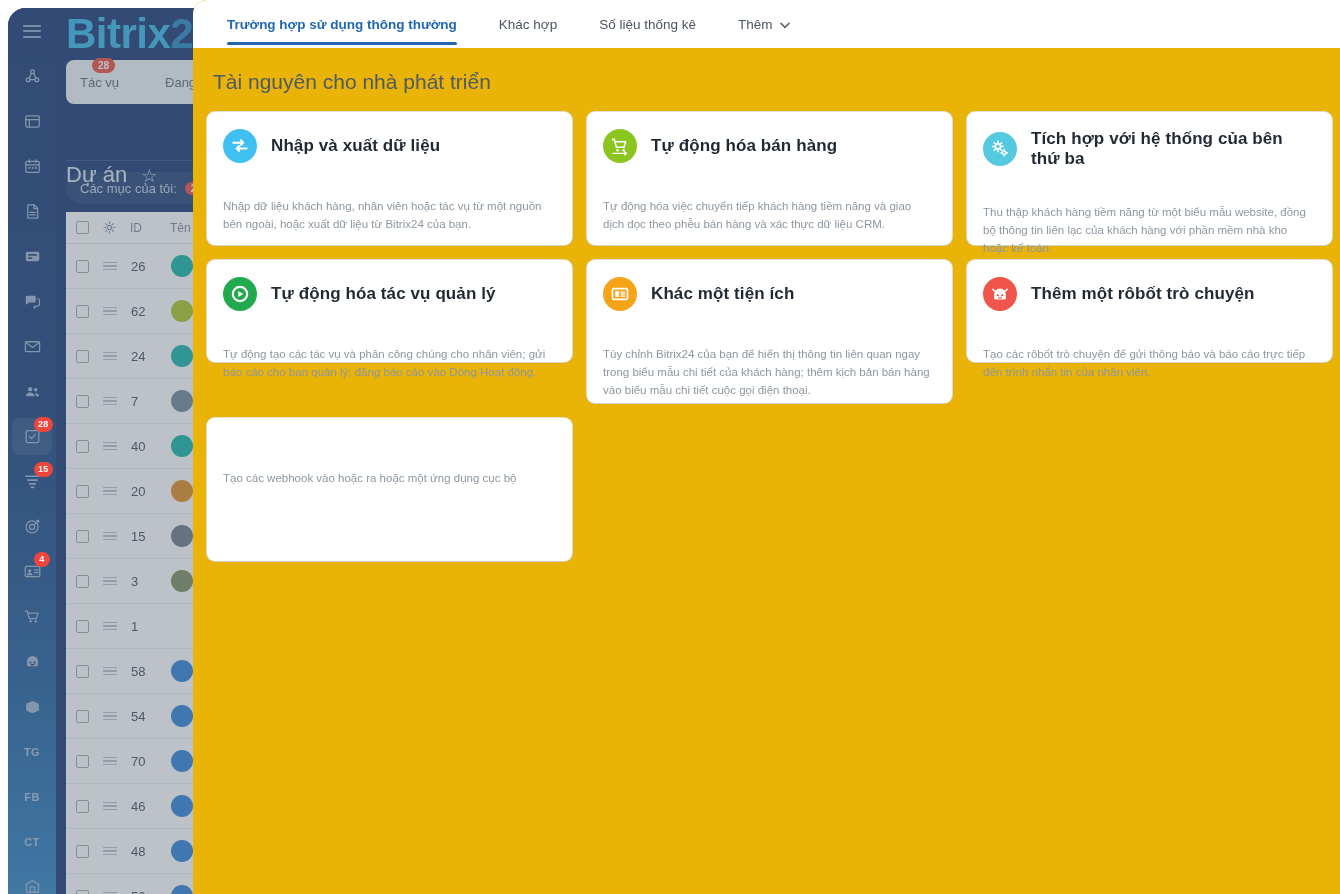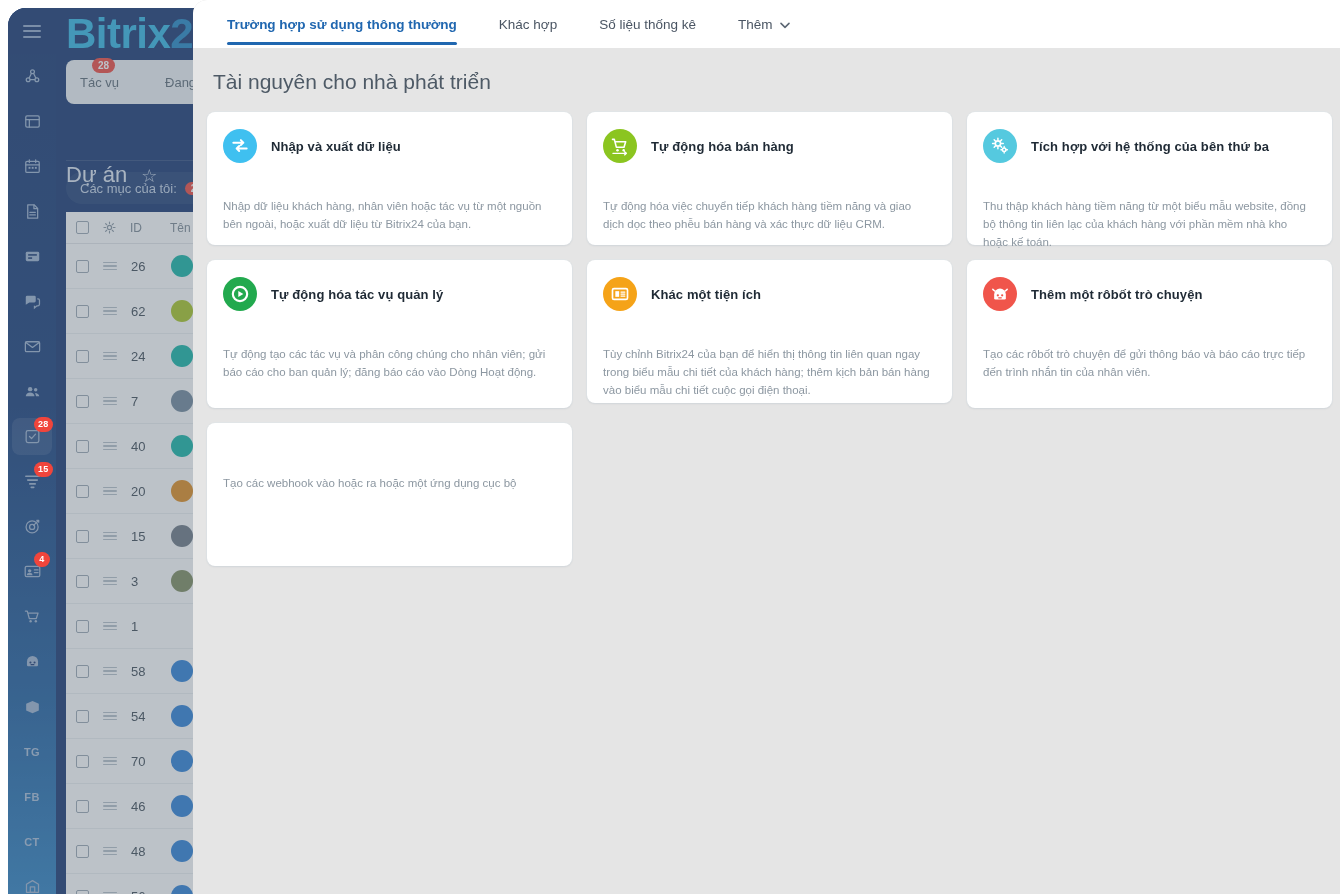--- a/index.html
+++ b/index.html
@@ -137,21 +137,21 @@
   
   .dim {
     position:absolute; left:0; top:0; width:1332px; height:886px;
     background:rgba(96,110,125,.42);
     pointer-events:none;
   }
 
   
   .slider {
     position:absolute; left:193px; top:0; width:1147px; height:894px;
-    background:#e5e5e5;
+    background:#eab308;
     border-radius:14px 0 0 0;
     overflow:hidden;
   }
   .slider-head {
     position:absolute; left:0; top:0; width:1147px; height:48px;
     background:#ffffff;
     border-radius:14px 0 0 0;
     display:flex; align-items:flex-start; padding-left:34px;
   }
   .tab {
@@ -179,27 +179,27 @@
     width:365px; background:#fff; border-radius:8px;
     box-shadow:0 1px 2px rgba(60,70,85,.10), 0 0 0 1px rgba(225,229,232,.9);
     padding:17px 16px 16px 16px;
     position:relative;
   }
   .card-head { display:flex; align-items:center; gap:14px; }
   .card-ico {
     width:34px; height:34px; border-radius:50%; flex:none;
     display:flex; align-items:center; justify-content:center;
   }
-  .card-title { font-size:13px; font-weight:bold; color:#1f2a35; letter-spacing:.1px;}
+  .card-title { font-size:17px; font-weight:bold; color:#1f2a35; letter-spacing:.1px;}
   .card-desc {
     margin-top:35px; font-size:11.5px; line-height:1.55; color:#8c97a1;
     max-width:330px;
   }
   .card.h1 { height:133px; }
-  .card.h2 { height:148px; }
+  .card.h2 { height:102px; }
   .card.h3 { height:143px; }
 </style>
 </head>
 <body>
 
 <div id="app">
 
   <div class="bg-app">
 
     <div class="bg-left-rail">

